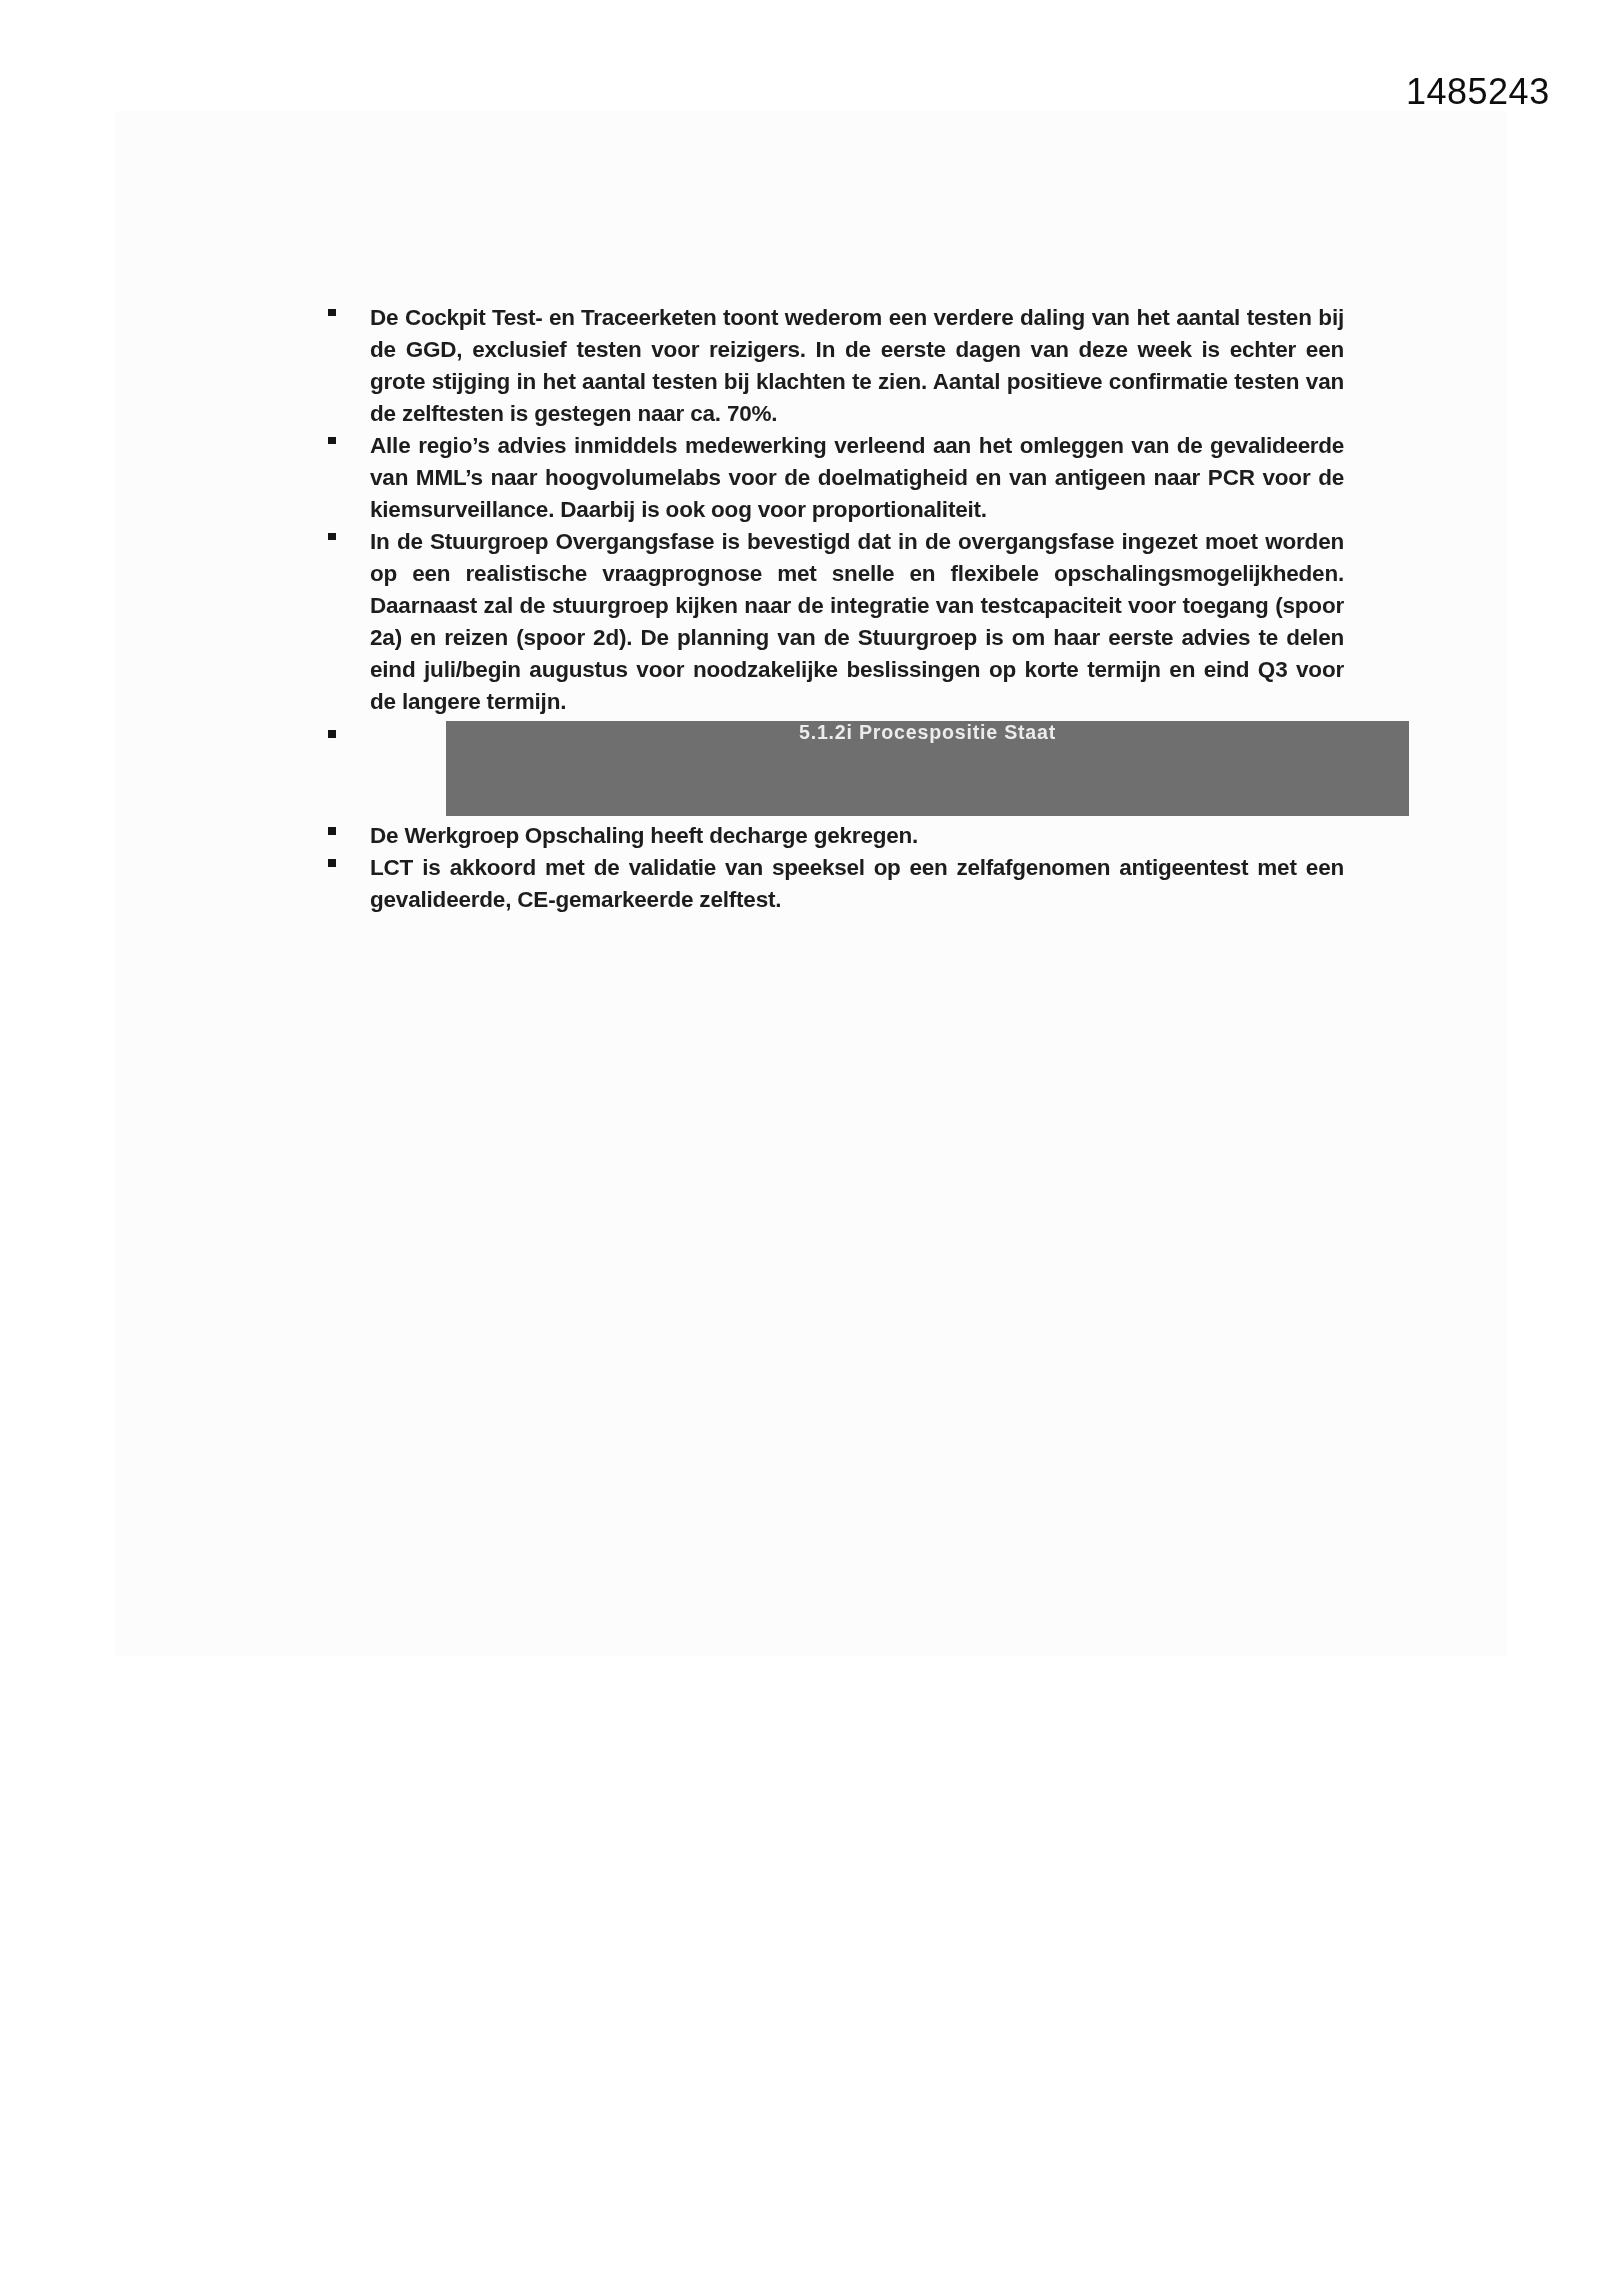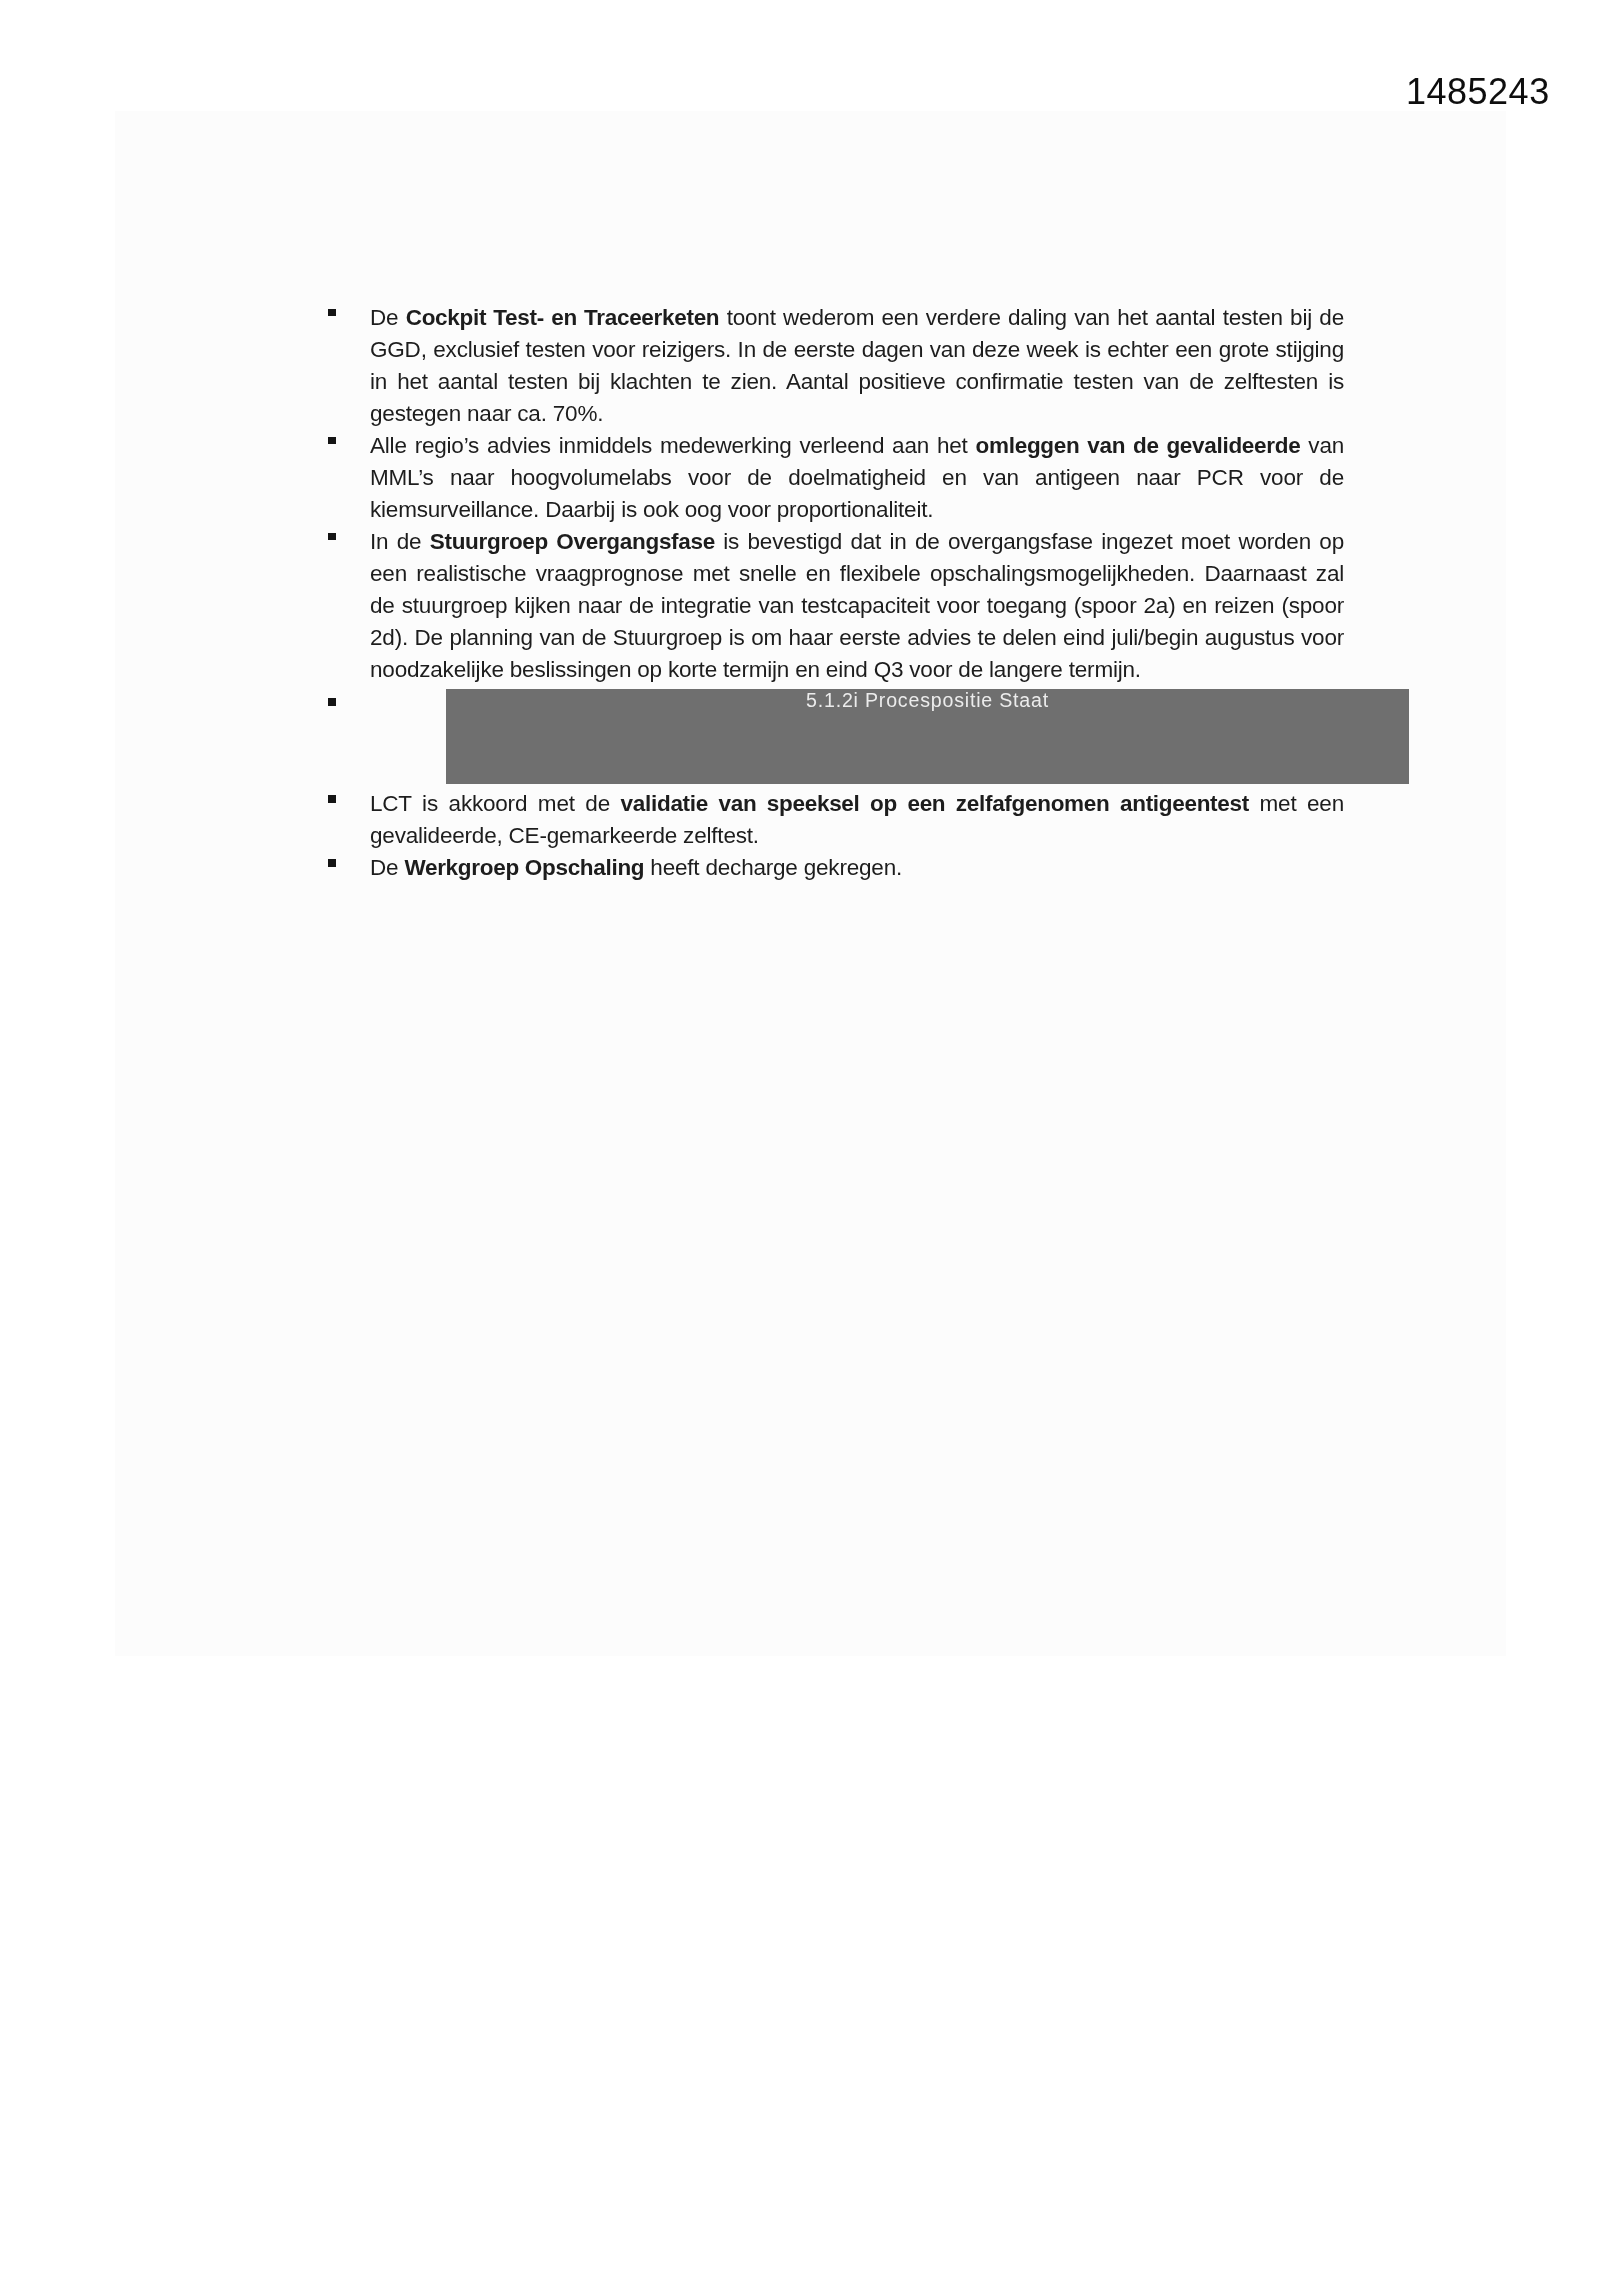--- a/index.html
+++ b/index.html
@@ -52,20 +52,21 @@
     font-size: 25.5px;
     line-height: 26.5px;
     letter-spacing: -0.6px;
     word-spacing: -2px;
     color: var(--subtitle_blue, #4c8dc2);
   }
   ul.bullets {
     list-style: none;
     margin: 13.7px 0 0 0;
     padding: 0;
+    font-weight: bold;
   }
   ul.bullets > li {
     position: relative;
     padding-left: 85px;
   }
   .marker {
     position: absolute;
     left: 43px;
     top: 6.9px;
     width: 7.8px;
@@ -136,24 +137,24 @@
 
       <li class="redacted-row">
         <span class="marker"></span>
         <div class="redaction-box">
           <span class="redaction-label">5.1.2i Procespositie Staat</span>
         </div>
       </li>
 
       <li>
         <span class="marker"></span>
-        <div class="btext"><span>LCT is akkoord met de </span><b>validatie van speeksel op een zelfafgenomen antigeentest</b><span> met een gevalideerde, CE-gemarkeerde zelftest.</span></div>
+        <div class="btext"><span>De </span><b>Werkgroep Opschaling</b><span> heeft decharge gekregen.</span></div>
       </li>
 
       <li>
         <span class="marker"></span>
-        <div class="btext"><span>De </span><b>Werkgroep Opschaling</b><span> heeft decharge gekregen.</span></div>
+        <div class="btext"><span>LCT is akkoord met de </span><b>validatie van speeksel op een zelfafgenomen antigeentest</b><span> met een gevalideerde, CE-gemarkeerde zelftest.</span></div>
       </li>
 
     </ul>
   </div>
 </div>
 
 
 </body></html>

